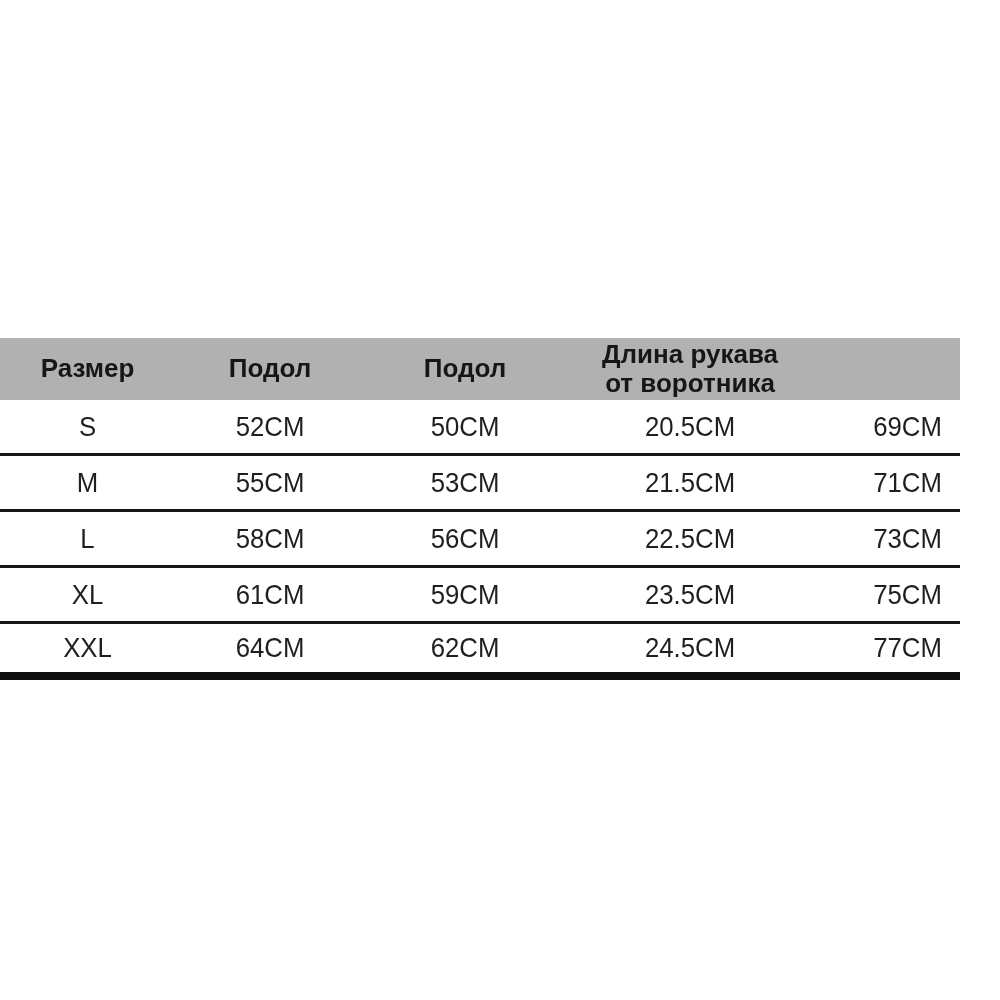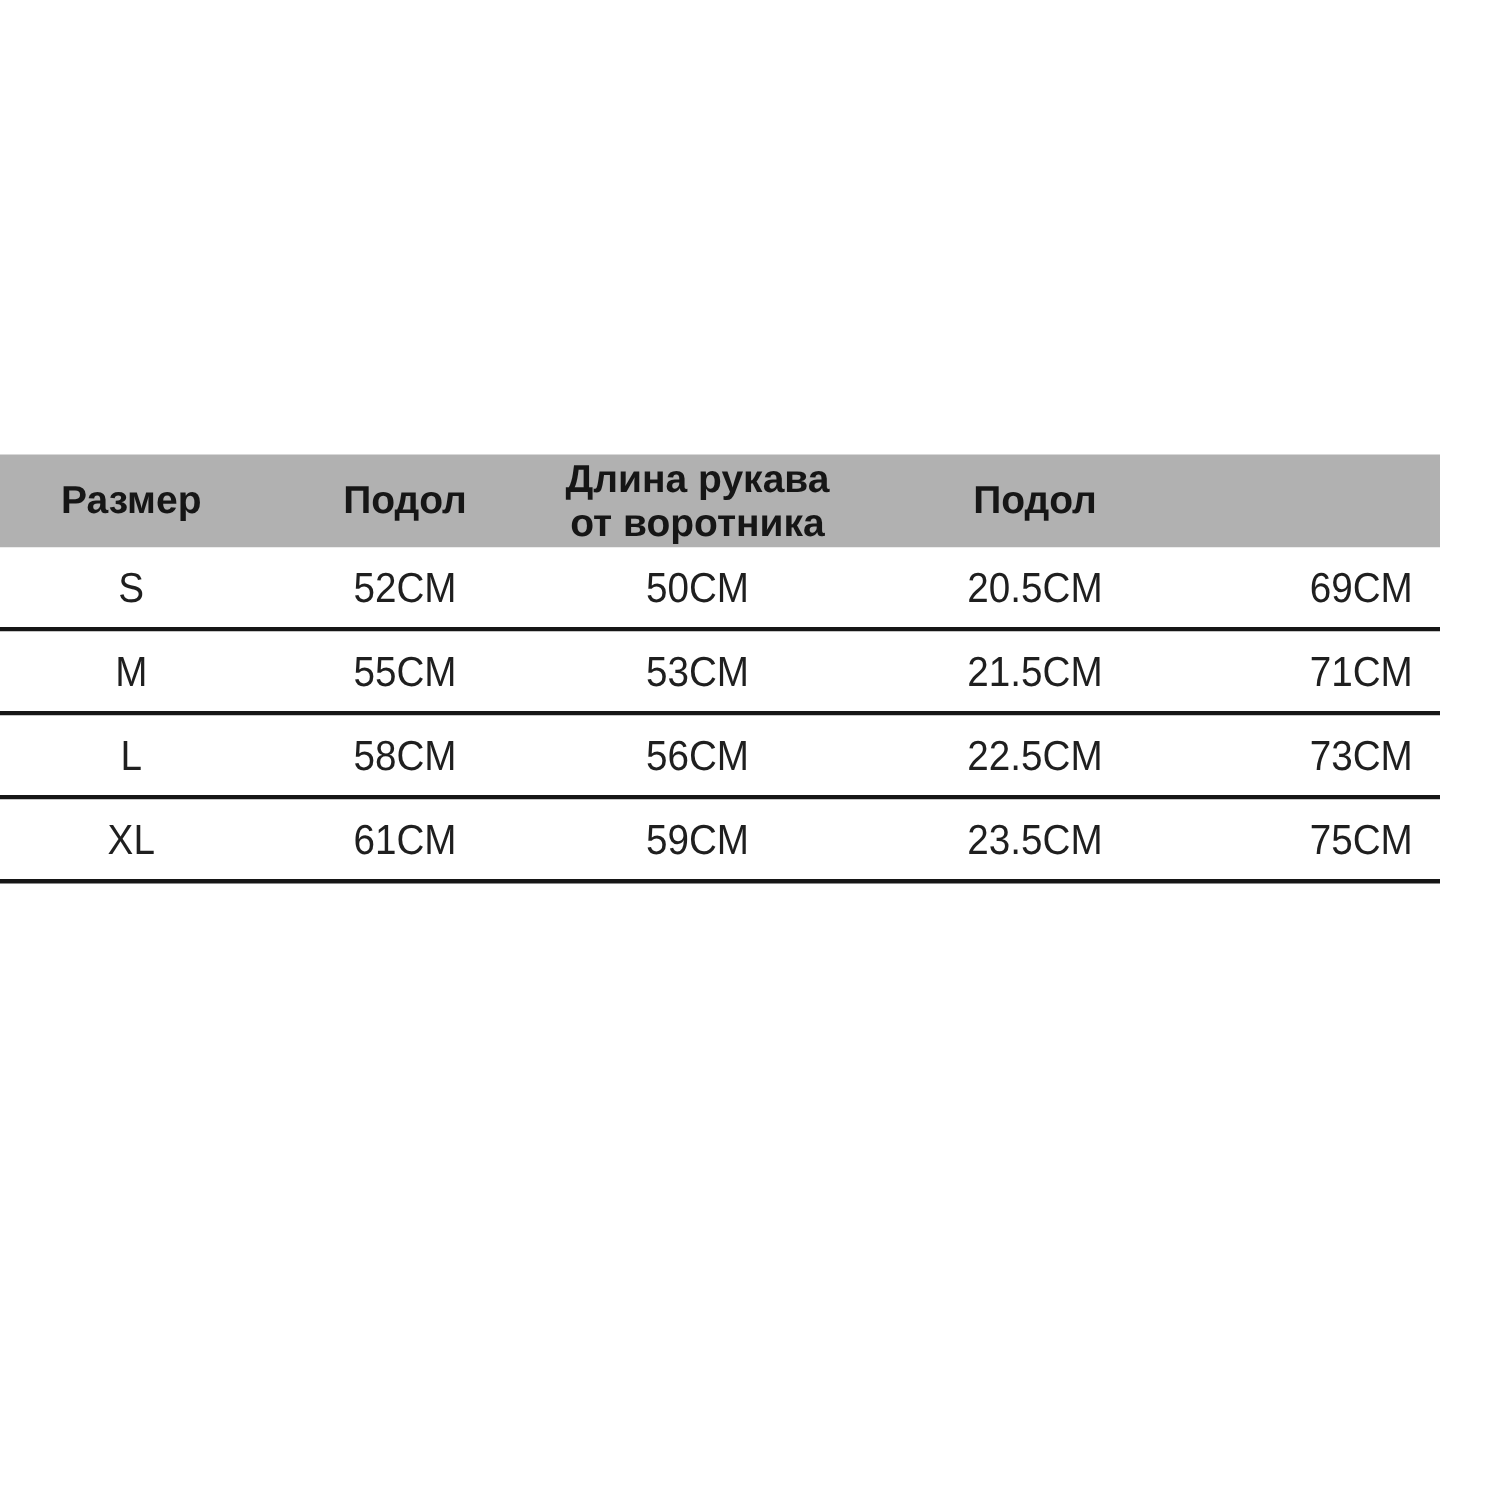--- a/index.html
+++ b/index.html
@@ -14,21 +14,21 @@
     position:relative;
     width:1000px;
     height:1000px;
     background:var(--page-bg);
     overflow:hidden;
     font-family:"Liberation Sans", sans-serif;
     color:var(--text);
   }
   .size-table{
     position:absolute;
-    top:303px;
+    top:338px;
     left:0;
     width:960px;
   }
   .trow{
     display:grid;
     grid-template-columns:175px 190px 200px 250px 185px;
     width:100%;
   }
   .header-row{
     background:var(--header-bg);
@@ -65,25 +65,25 @@
 </style>
 </head>
 <body>
 
 <div class="page">
   <div class="size-table">
 
     <div class="trow header-row">
       <div class="cell hcell">Размер</div>
       <div class="cell hcell">Подол</div>
+      <div class="cell hcell">Подол</div>
       <div class="cell hcell">
         <div>Длина рукава</div>
         <div>от воротника</div>
       </div>
-      <div class="cell hcell">Подол</div>
     </div>
 
     <div class="trow data-row">
       <div class="cell dcell">S</div>
       <div class="cell dcell">52CM</div>
       <div class="cell dcell">50CM</div>
       <div class="cell dcell">20.5CM</div>
       <div class="cell dcell">69CM</div>
     </div>
 
@@ -104,15 +104,22 @@
     </div>
 
     <div class="trow data-row">
       <div class="cell dcell">XL</div>
       <div class="cell dcell">61CM</div>
       <div class="cell dcell">59CM</div>
       <div class="cell dcell">23.5CM</div>
       <div class="cell dcell">75CM</div>
     </div>
 
+    <div class="trow data-row last">
+      <div class="cell dcell">XXL</div>
+      <div class="cell dcell">64CM</div>
+      <div class="cell dcell">62CM</div>
+      <div class="cell dcell">24.5CM</div>
+      <div class="cell dcell">77CM</div>
+    </div>
 
   </div>
 </div>
 
 </body></html>

